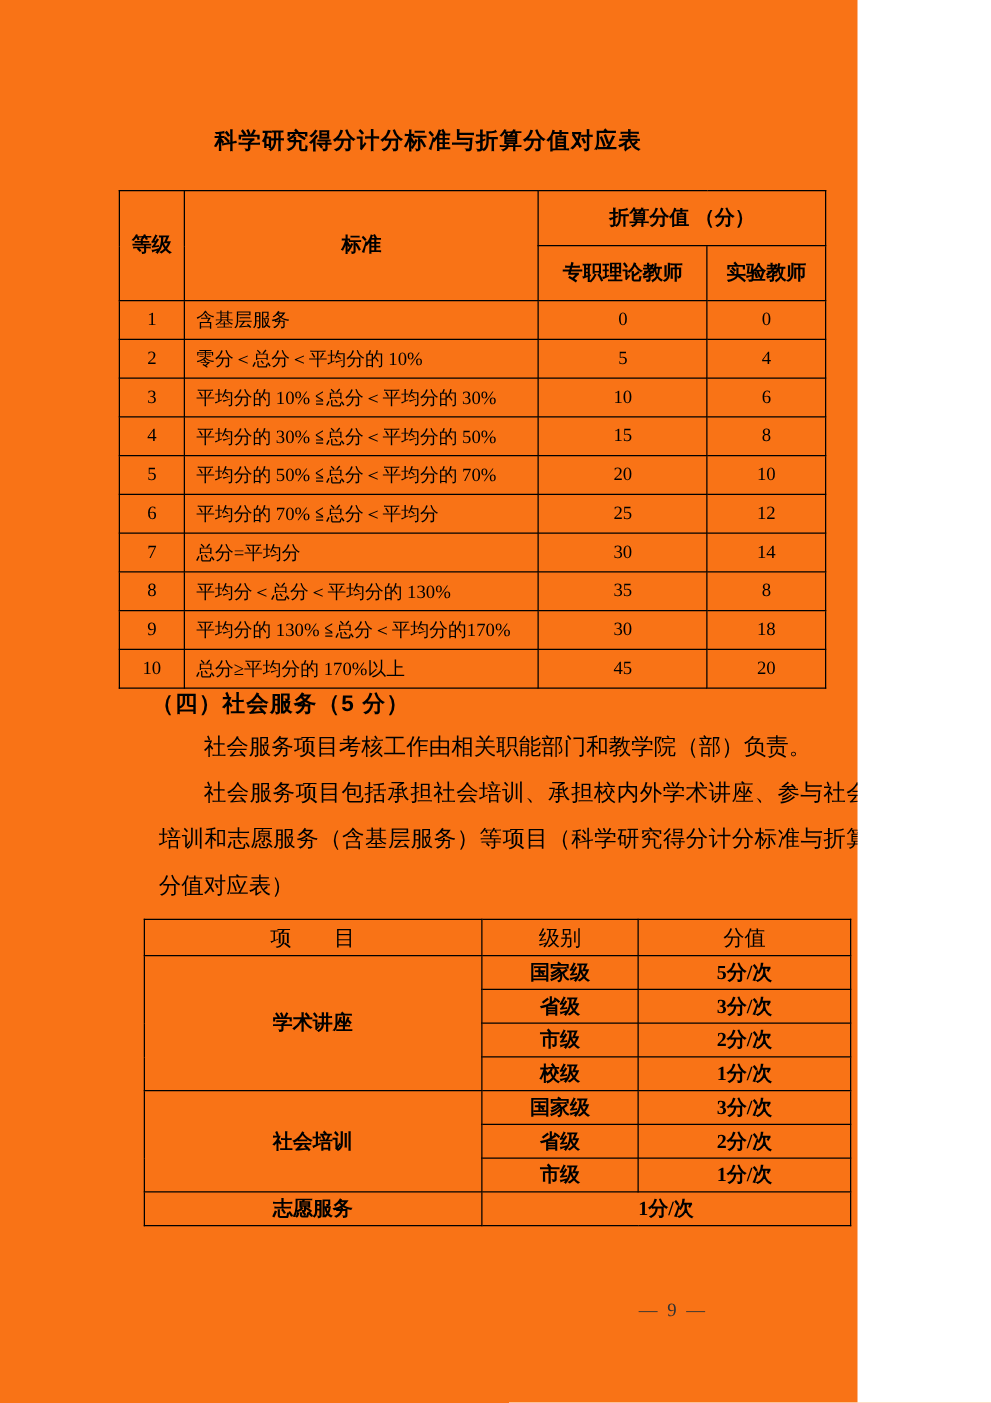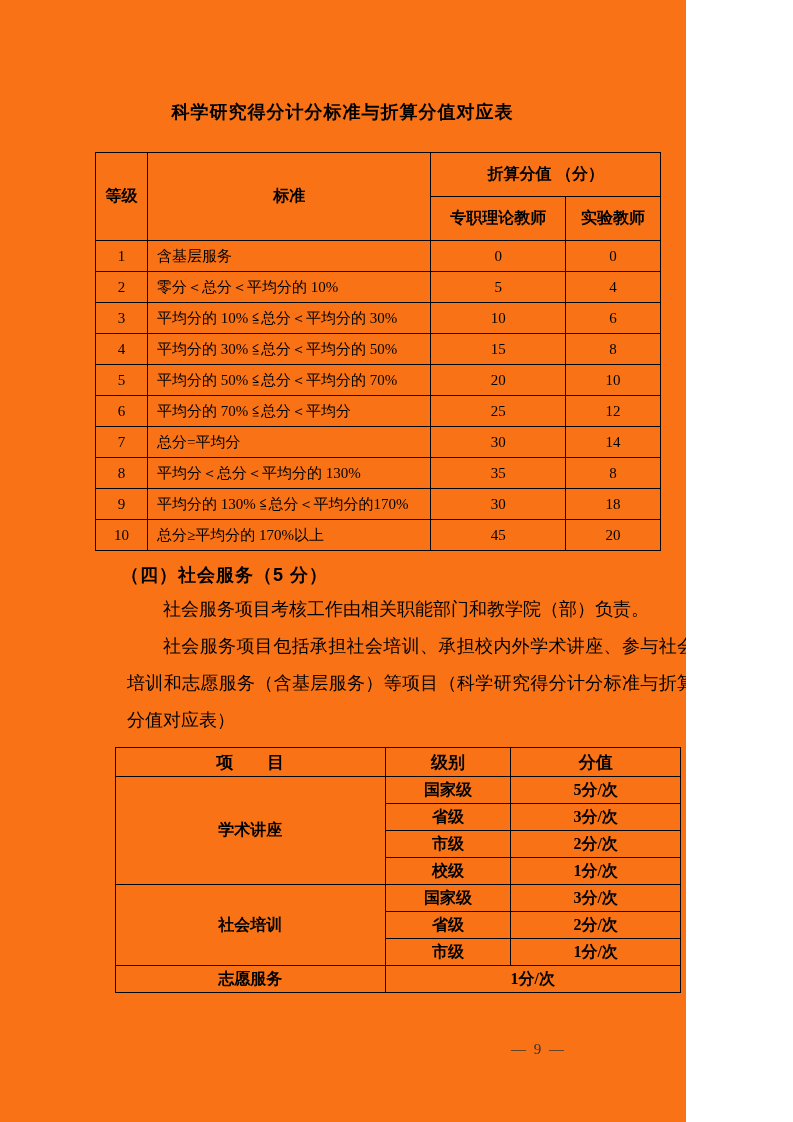--- a/index.html
+++ b/index.html
@@ -32,41 +32,41 @@
     font-weight: bold;
     font-size: 16px;
     height: 44px;
   }
   .t1 td { font-size: 15px; height: 31px; }
   .t1 td.center { text-align: center; }
   .t1 td.std { text-align: left; padding-left: 9px; }
 
   
   .section-heading {
-    margin: 12px 0 4px 26px;
+    margin: 0 0 4px 26px;
     font-size: 18px;
     font-weight: bold;
     font-family: "Liberation Sans", "DejaVu Sans", sans-serif;
     letter-spacing: 1px;
   }
   .para {
     width: 568px;
     margin: 0 0 0 32px;
     font-size: 18px;
     line-height: 37px;
     text-indent: 2em;
     text-align: justify;
   }
 
   
   .t2 { width: 566px; margin: 8px 0 0 20px; border: 1.5px solid #000; }
   .t2 th, .t2 td { border: 1px solid #000; text-align: center; padding: 0 4px; font-weight: bold; }
   .t2 th {
     font-family: "Liberation Sans", "DejaVu Sans", sans-serif;
-    font-weight: bold;
+    font-weight: normal;
     font-size: 17px;
     height: 29px;
   }
   .t2 td { font-size: 16px; height: 27px; }
 
   .footer-page-number {
     position: absolute;
     right: 120px;
     bottom: 64px;
     font-size: 15px;

